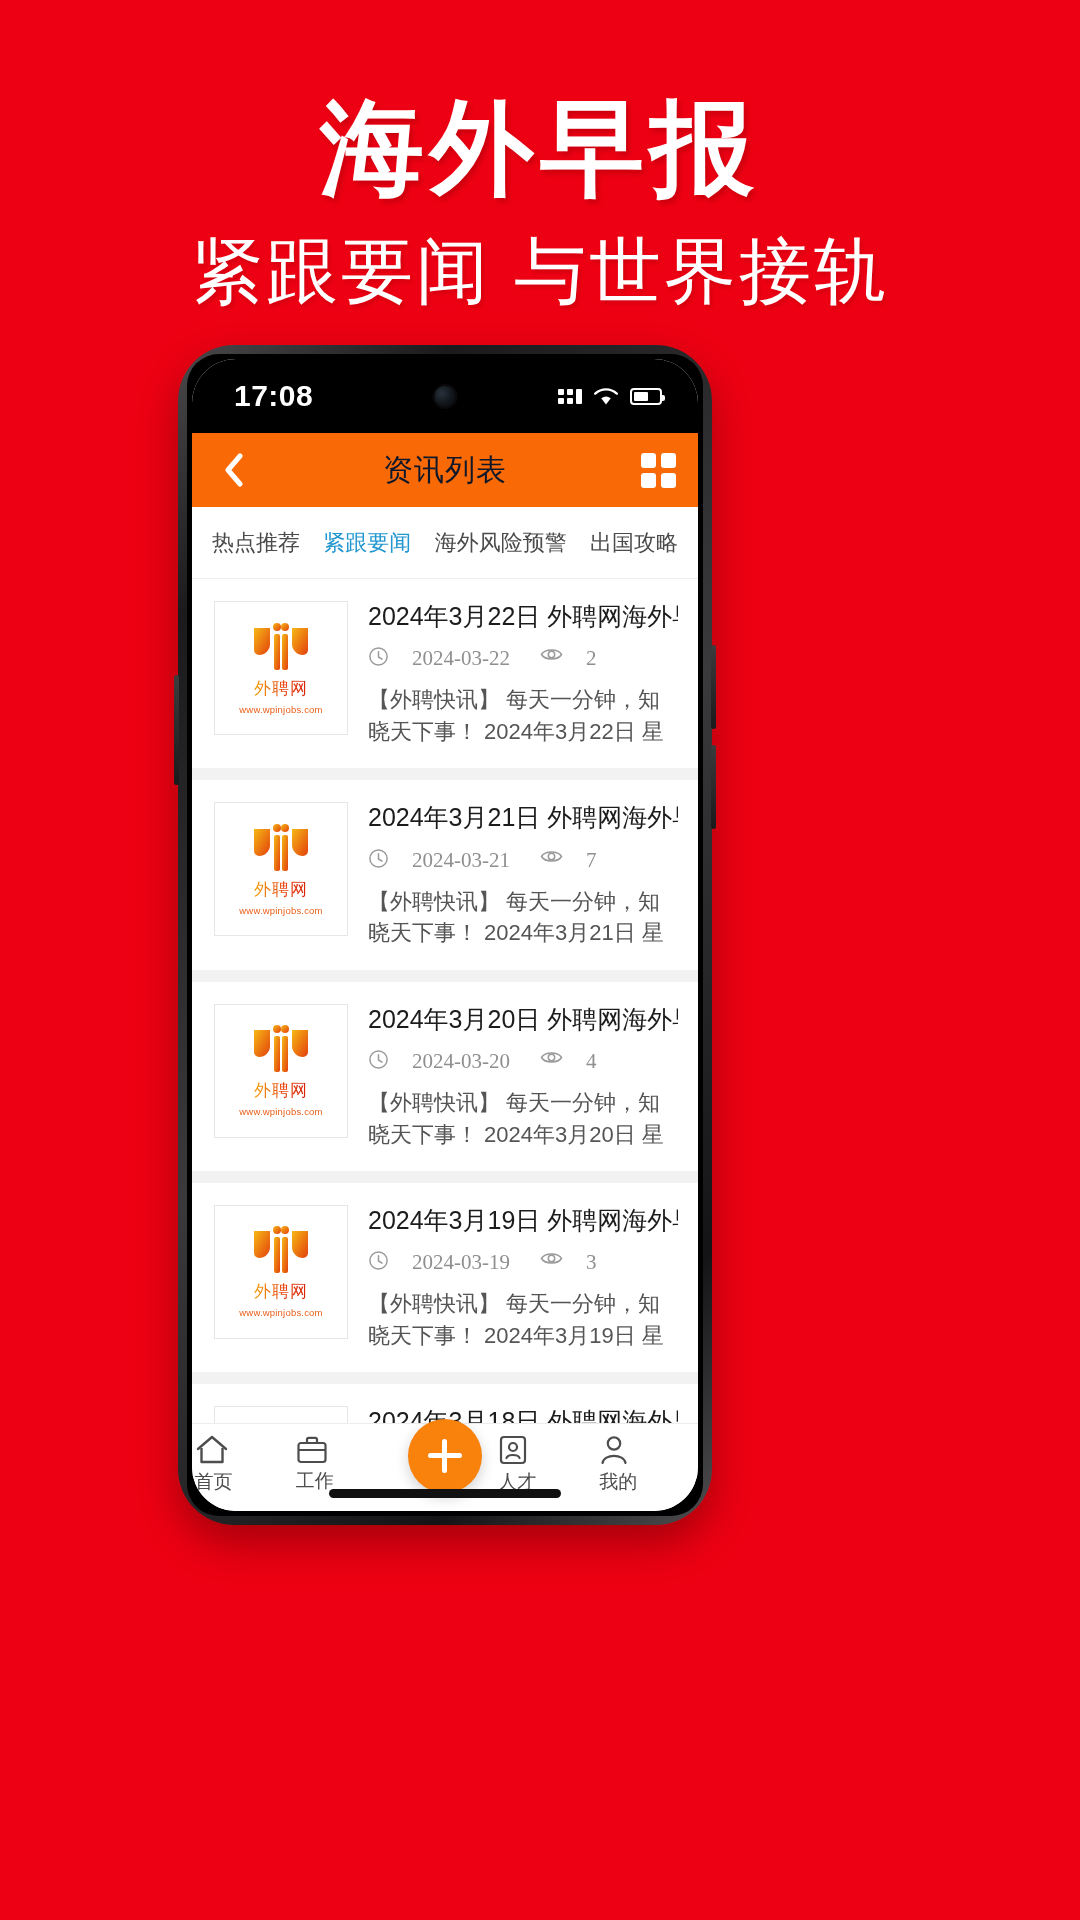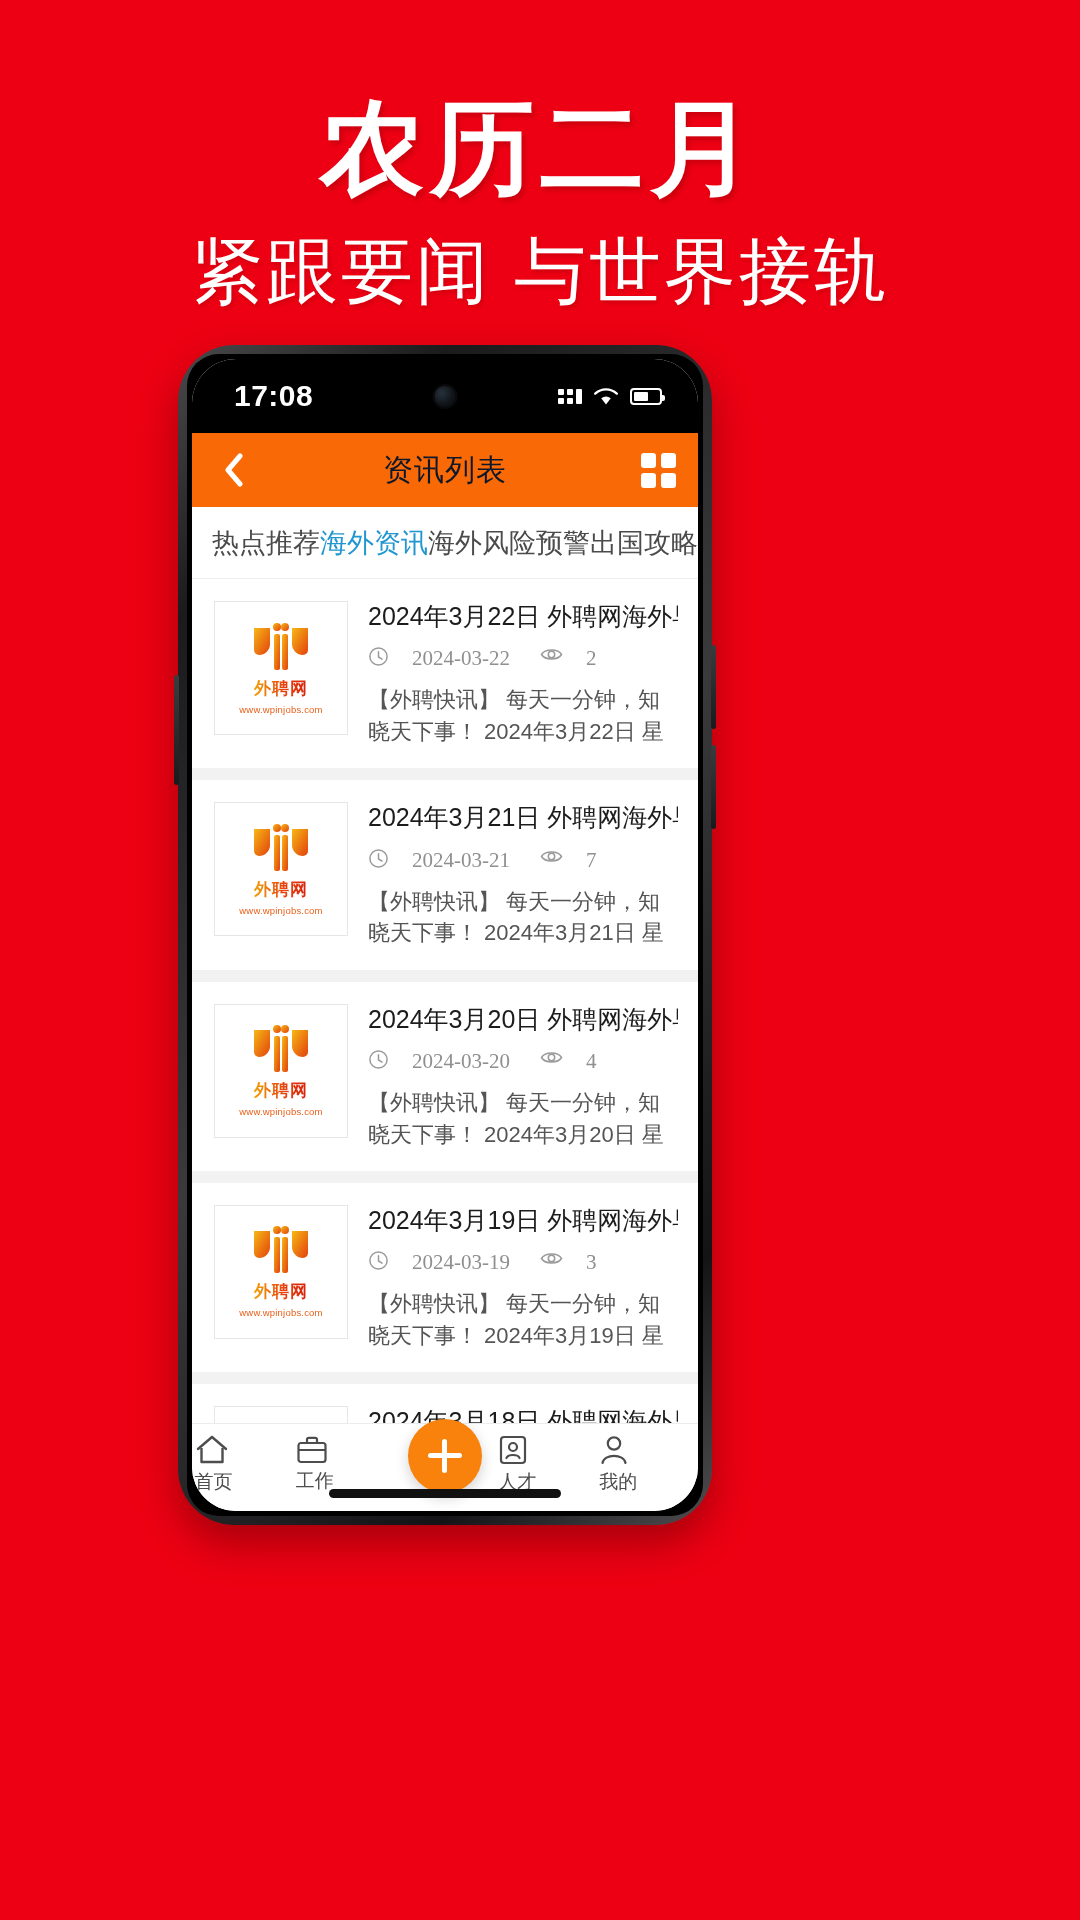--- a/index.html
+++ b/index.html
@@ -108,38 +108,38 @@
     grid-template-rows: repeat(2, 15px); gap: 5px; z-index: 2;
   }
   .grid-icon i { display: block; background: #fff; border-radius: 3px; }
 
   
   .tabs {
     height: 72px; background: #fff; display: flex; align-items: center;
     justify-content: space-between; padding: 0 20px;
     border-bottom: 1px solid #eeeeee;
   }
-  .tab { font-size: 27px; color: #4b4b4b; white-space: nowrap; }
+  .tab { font-size: 22px; color: #4b4b4b; white-space: nowrap; }
   .tab.active { color: #2196CF; }
 
   
   .list { background: #fafafa; height: calc(100% - 74px - 74px - 72px - 88px); overflow: hidden; }
   .item {
     background: #fff; display: flex; gap: 20px; padding: 22px 20px 20px 22px;
     border-bottom: 12px solid #f2f2f2;
   }
   .thumb {
     flex: 0 0 auto; width: 134px; height: 134px;
     border: 1px solid #e6e6e6; background: #fff;
     display: flex; flex-direction: column; align-items: center; justify-content: center;
     padding: 8px 4px;
   }
   .logo-mark { width: 62px; height: 50px; }
   .logo-cn {
-    font-size: 17px; font-weight: 700; letter-spacing: 1px; margin-top: 5px;
+    font-size: 17px; font-weight: 400; letter-spacing: 1px; margin-top: 5px;
     background: linear-gradient(90deg,#F2A007 0%,#E8430D 55%,#D6220B 100%);
     -webkit-background-clip: text; background-clip: text; color: transparent;
   }
   .logo-url { font-size: 9.5px; color: #E8601B; margin-top: 4px; letter-spacing: 0.2px; }
   .item-body { flex: 1 1 auto; min-width: 0; }
   .item-title {
     font-size: 25px; color: #1c1c1c; line-height: 1.25; font-weight: 400;
     white-space: nowrap; overflow: hidden;
   }
   .item-meta { display: flex; align-items: center; gap: 30px; margin-top: 14px; color: #8f8f8f; font-size: 21px; }
@@ -172,21 +172,21 @@
   .fab::after { width: 5px; height: 34px; }
   .home-indicator {
     position: absolute; bottom: 13px; left: 50%; transform: translateX(-50%);
     width: 232px; height: 9px; border-radius: 6px; background: #111;
   }
 </style>
 </head>
 <body>
 
 <div class="promo">
-  <div class="promo-title">农历二月</div>
+  <div class="promo-title">海外早报</div>
   <div class="promo-sub">紧跟要闻 与世界接轨</div>
 </div>
 
 <div class="phone">
   <div class="btn-vol v1"></div>
   <div class="btn-vol v2"></div>
   <div class="btn-pwr"></div>
 
   <div class="phone-inner">
     <div class="screen">
@@ -224,21 +224,21 @@
         <div class="grid-icon">
           <i></i>
             <i></i>
             <i></i>
             <i></i>
         </div>
       </div>
 
       <div class="tabs">
         <div class="tab">热点推荐</div>
-        <div class="tab active">海外资讯</div>
+        <div class="tab active">紧跟要闻</div>
         <div class="tab">海外风险预警</div>
         <div class="tab">出国攻略</div>
       </div>
 
       <div class="list">
 
         <div class="item">
           <div class="thumb">
             <svg class="logo-mark" viewBox="0 0 62 50">
               <defs>

